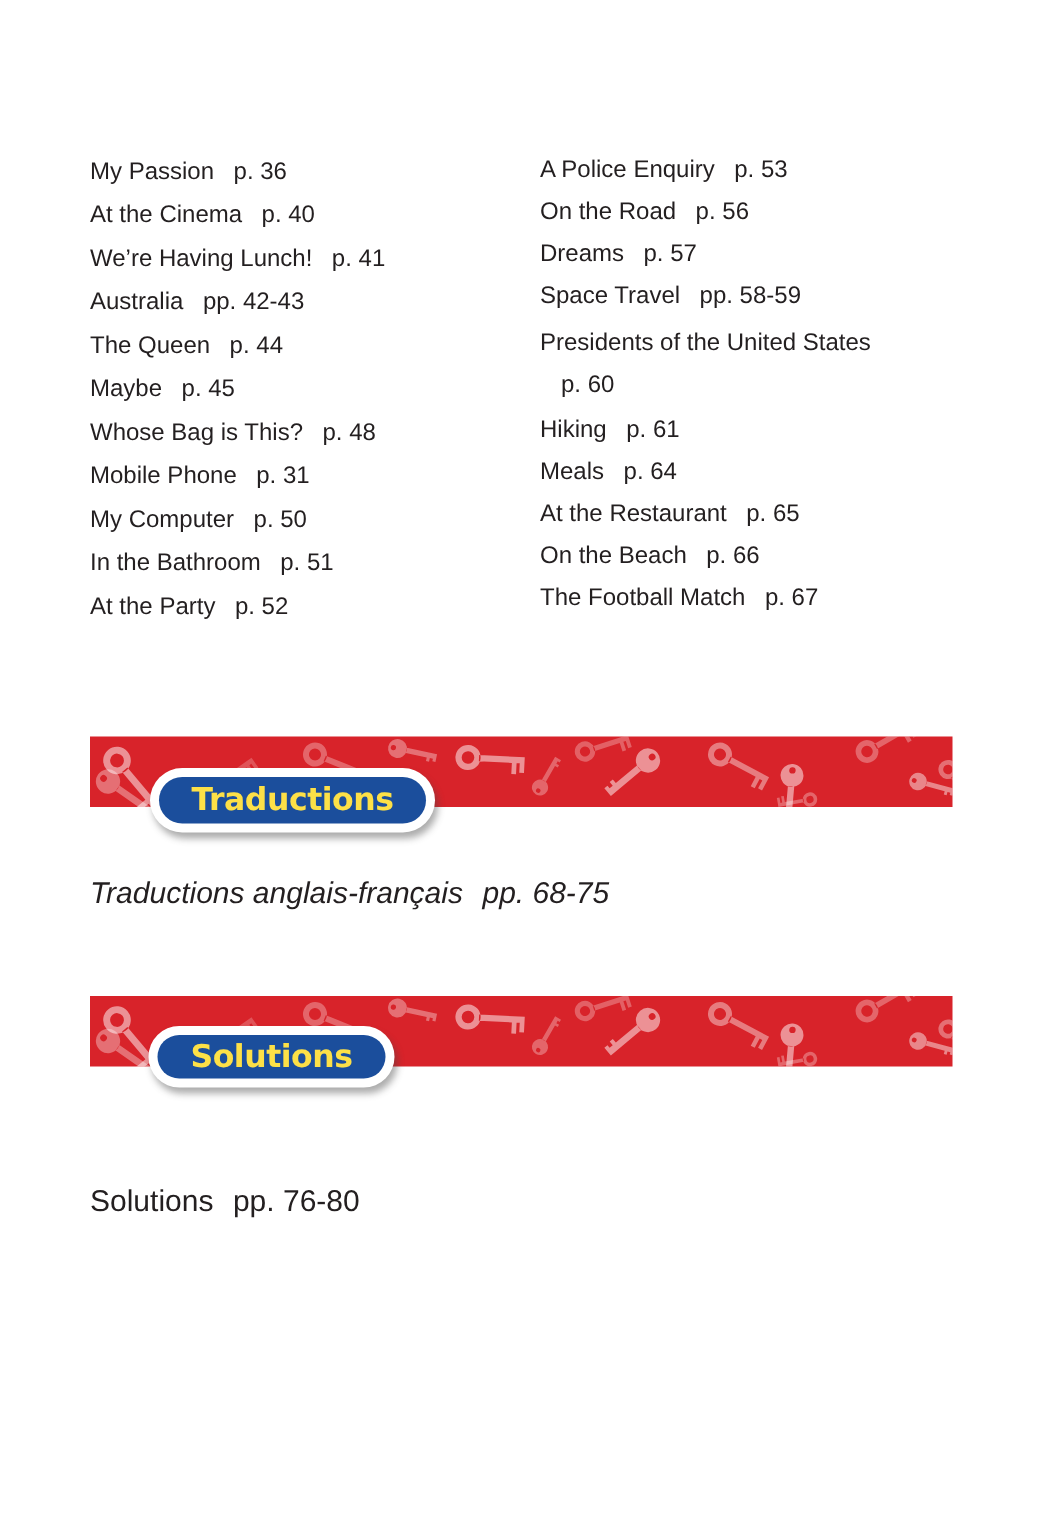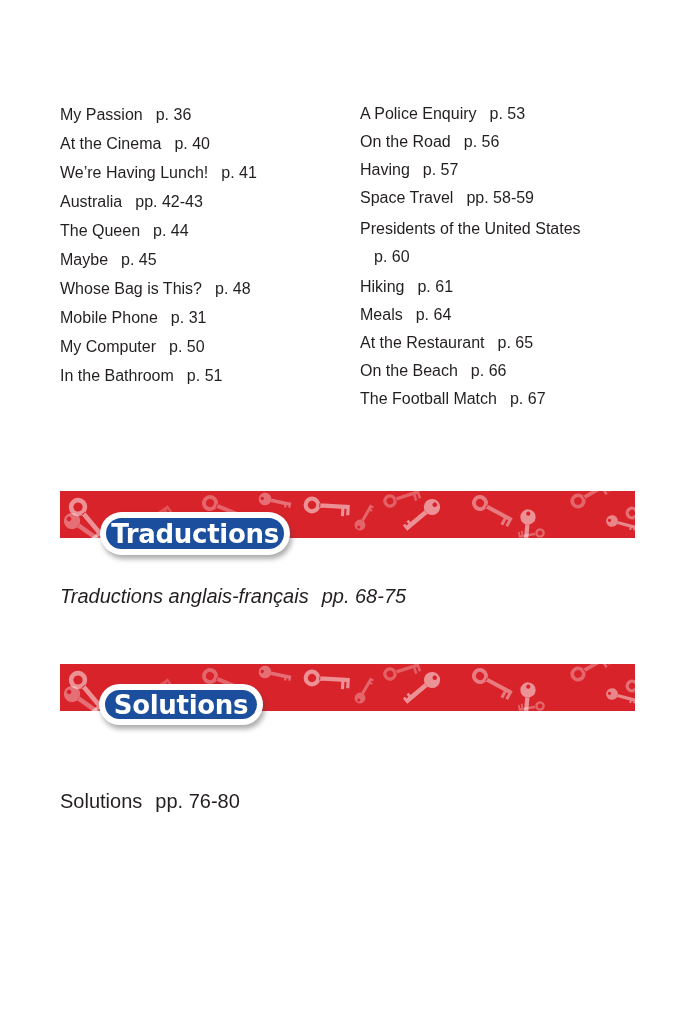--- a/index.html
+++ b/index.html
@@ -30,22 +30,22 @@
     box-shadow:2px 4px 5px rgba(70,70,70,0.45);
   }
   #tab-traductions { left:100px; top:512px; width:190px; height:43px; }
   #tab-solutions   { left:99px;  top:684px; width:164px; height:41px; }
   .tab-inner {
     position:absolute; left:6px; right:6px; top:6px; bottom:6px;
     background:#1b4e9c; border-radius:17px;
     display:flex; align-items:center; justify-content:center;
   }
   .tab-label {
-    color:#ffffff; font-family:"DejaVu Sans", sans-serif; font-weight:bold;
-    font-size:26px; letter-spacing:-0.3px; line-height:1;
+    color:#fde047; font-family:"DejaVu Sans", sans-serif; font-weight:bold;
+    font-size:21px; letter-spacing:-0.3px; line-height:1;
   }
 
   
   .section-entry { position:absolute; left:60px; font-size:20px; line-height:26px; }
   #entry-traductions { top:583px;font-style:italic; }
   #entry-solutions   { top:788px; }
 
   .defs-holder { position:absolute; width:0; height:0; overflow:hidden; }
 </style>
 </head>
@@ -88,26 +88,27 @@
     <div class="toc-row"><span>My Passion</span><span class="toc-pages">p. 36</span></div>
     <div class="toc-row"><span>At the Cinema</span><span class="toc-pages">p. 40</span></div>
     <div class="toc-row"><span>We’re Having Lunch!</span><span class="toc-pages">p. 41</span></div>
     <div class="toc-row"><span>Australia</span><span class="toc-pages">pp. 42-43</span></div>
     <div class="toc-row"><span>The Queen</span><span class="toc-pages">p. 44</span></div>
     <div class="toc-row"><span>Maybe</span><span class="toc-pages">p. 45</span></div>
     <div class="toc-row"><span>Whose Bag is This?</span><span class="toc-pages">p. 48</span></div>
     <div class="toc-row"><span>Mobile Phone</span><span class="toc-pages">p. 31</span></div>
     <div class="toc-row"><span>My Computer</span><span class="toc-pages">p. 50</span></div>
     <div class="toc-row"><span>In the Bathroom</span><span class="toc-pages">p. 51</span></div>
+    <div class="toc-row"><span>At the Party</span><span class="toc-pages">p. 52</span></div>
   </div>
 
   <div class="toc-col right">
     <div class="toc-row"><span>A Police Enquiry</span><span class="toc-pages">p. 53</span></div>
     <div class="toc-row"><span>On the Road</span><span class="toc-pages">p. 56</span></div>
-    <div class="toc-row"><span>Having</span><span class="toc-pages">p. 57</span></div>
+    <div class="toc-row"><span>Dreams</span><span class="toc-pages">p. 57</span></div>
     <div class="toc-row"><span>Space Travel</span><span class="toc-pages">pp. 58-59</span></div>
     <div class="toc-row wrap"><span>Presidents of the United States</span><span class="toc-pages">p. 60</span></div>
     <div class="toc-row"><span>Hiking</span><span class="toc-pages">p. 61</span></div>
     <div class="toc-row"><span>Meals</span><span class="toc-pages">p. 64</span></div>
     <div class="toc-row"><span>At the Restaurant</span><span class="toc-pages">p. 65</span></div>
     <div class="toc-row"><span>On the Beach</span><span class="toc-pages">p. 66</span></div>
     <div class="toc-row"><span>The Football Match</span><span class="toc-pages">p. 67</span></div>
   </div>
 
   <div class="banner" id="banner-traductions">

